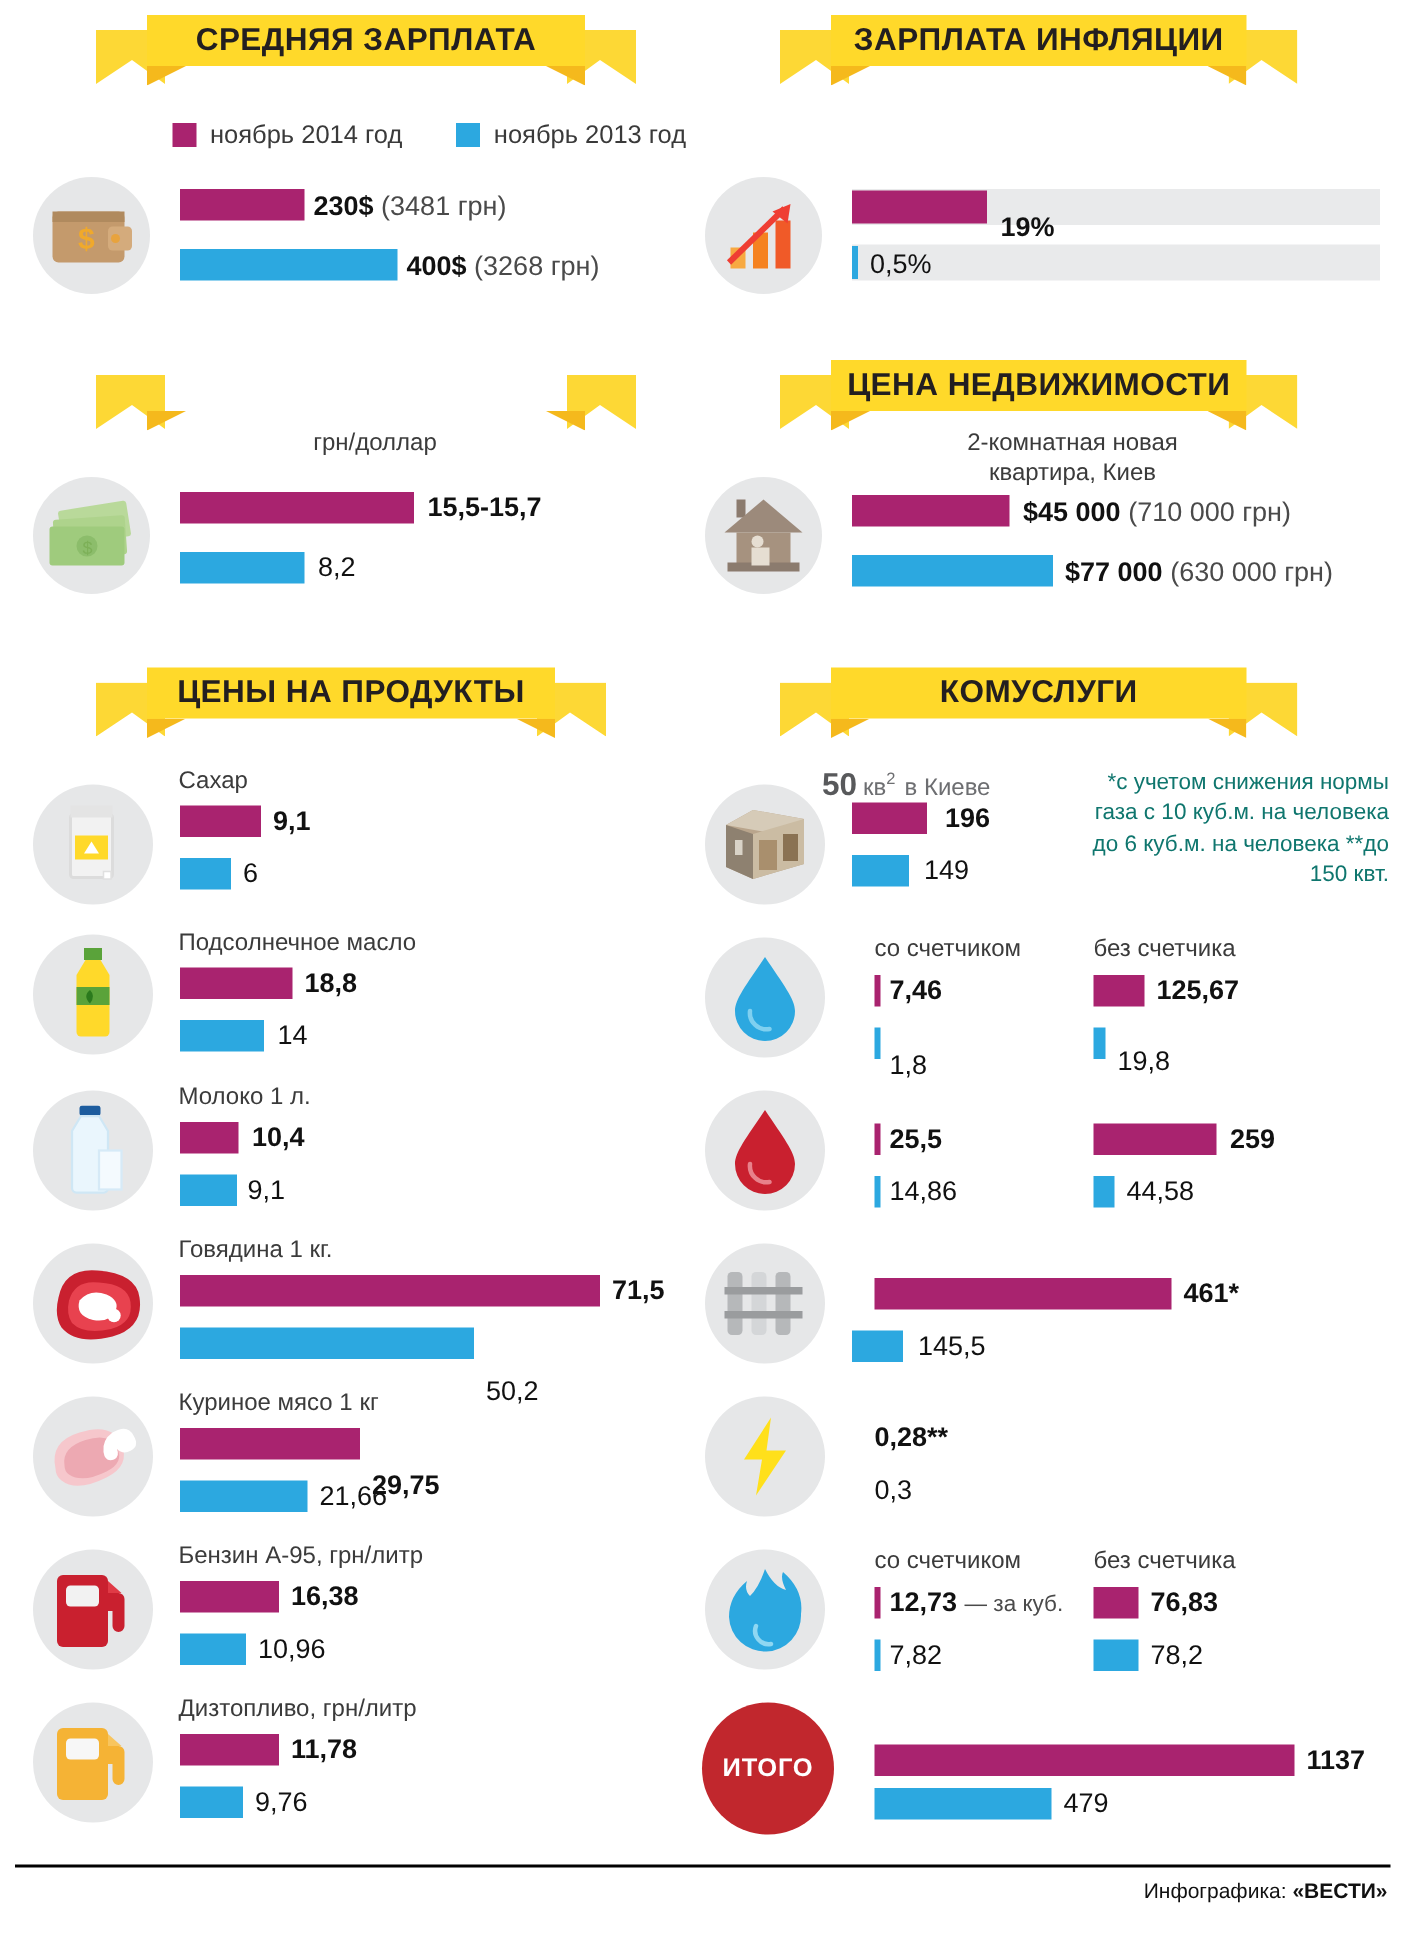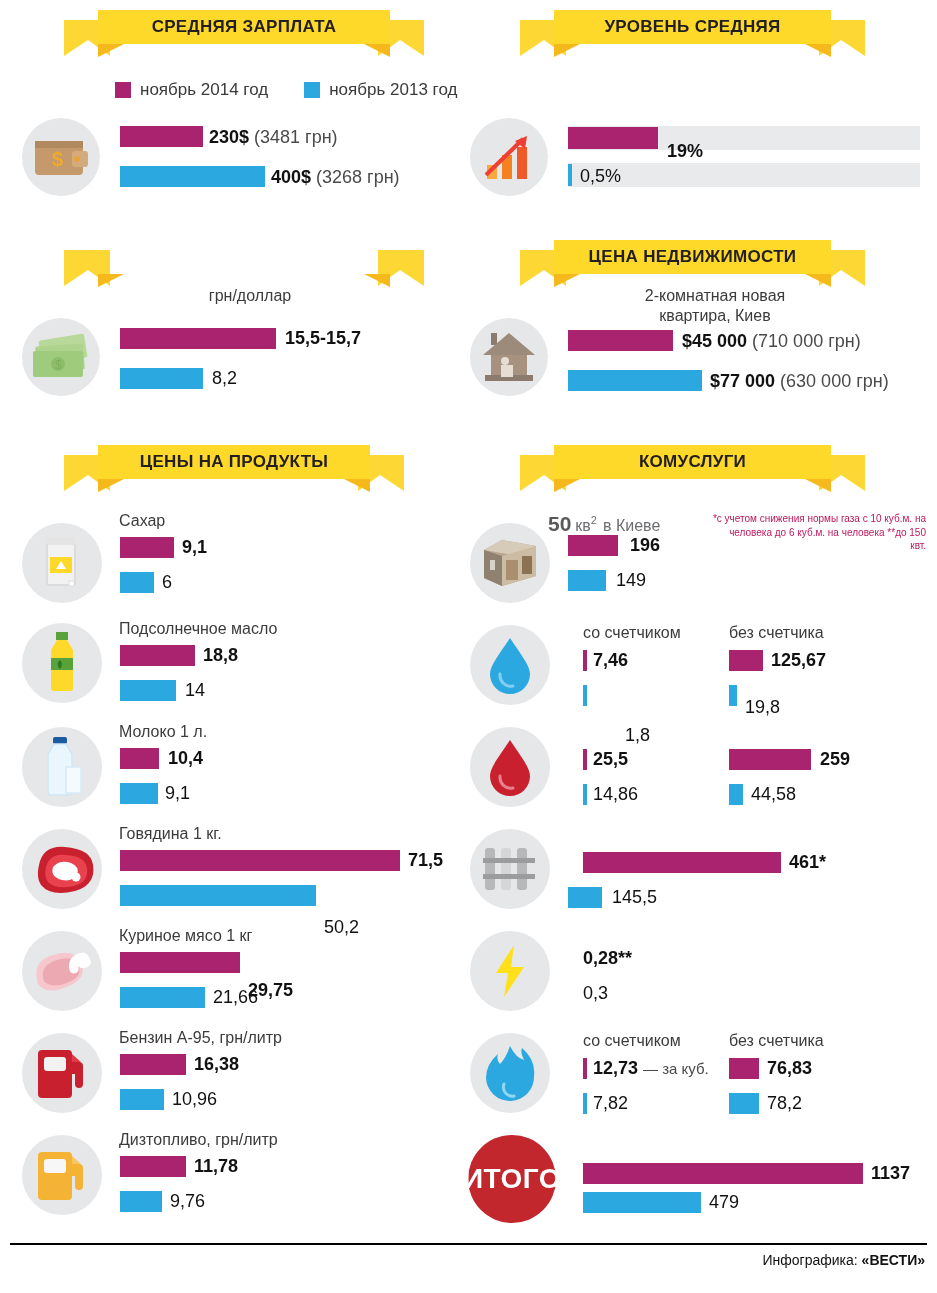--- a/index.html
+++ b/index.html
@@ -10,21 +10,21 @@
   }
   .page{position:relative;width:937px;height:1293px;}
 
   
   .ribbon{position:absolute;height:46px;}
   .ribbon .band{
     position:absolute;left:34px;right:34px;top:0;height:34px;
     background:#ffd92a;display:flex;align-items:center;justify-content:center;
   }
   .ribbon .band span{
-    font-weight:bold;font-size:17px;letter-spacing:.3px;color:#231f20;
+    font-weight:bold;font-size:21px;letter-spacing:.3px;color:#231f20;
     white-space:nowrap;font-family:"Liberation Sans",sans-serif;
   }
   .ribbon .tail{position:absolute;top:10px;width:46px;height:36px;}
   .ribbon .tail.l{left:0;
     background:#fdd835;
     clip-path:polygon(0 0,46px 0,46px 36px,24px 20px,0 36px);
   }
   .ribbon .tail.r{right:0;
     background:#fdd835;
     clip-path:polygon(0 0,46px 0,46px 36px,22px 20px,0 36px);
@@ -47,25 +47,25 @@
   .bar.m{background:#a9236f;}
   .bar.b{background:#2ca8e0;}
   .track{position:absolute;height:24px;background:#e9eaeb;}
 
   .val{position:absolute;font-size:18px;color:#111;white-space:nowrap;}
   .val b{font-weight:bold;}
   .val .sub{font-weight:normal;color:#4a4a4a;}
   .lbl{position:absolute;font-size:16px;color:#3b3b3b;white-space:nowrap;}
   .sublbl{position:absolute;font-size:16px;color:#3b3b3b;text-align:center;}
 
-  .note{position:absolute;font-size:10px;line-height:1.35;color:#be185d;text-align:right;width:200px;}
+  .note{position:absolute;font-size:15px;line-height:1.35;color:#0f766e;text-align:right;width:200px;}
 
   .totalcircle{position:absolute;border-radius:50%;background:#c1272d;
     display:flex;align-items:center;justify-content:center;}
-  .totalcircle span{color:#fff;font-weight:bold;font-size:28px;letter-spacing:.5px;}
+  .totalcircle span{color:#fff;font-weight:bold;font-size:17px;letter-spacing:.5px;}
 
   .footline{position:absolute;left:10px;right:10px;top:1243px;height:2px;background:#000;}
   .foot{position:absolute;right:12px;top:1252px;font-size:14px;color:#111;}
   .foot b{font-weight:bold;}
   svg{display:block;}
 </style>
 </head>
 <body>
 
 <div class="page">
@@ -110,21 +110,21 @@
     <b>400$</b>
     <span class="sub">(3268 грн)</span>
   </div>
 
   <div class="ribbon" style="left:520px;top:10px;width:345px;">
     <div class="tail l"></div>
     <div class="tail r"></div>
     <div class="fold l"></div>
     <div class="fold r"></div>
     <div class="band">
-        <span>УРОВЕНЬ СРЕДНЯЯ</span>
+        <span>ЗАРПЛАТА ИНФЛЯЦИИ</span>
       </div>
   </div>
 
   <div class="iconc" style="left:470px;top:118px;width:78px;height:78px;">
     <svg width="52" height="48" viewBox="0 0 52 48">
       <rect x="4" y="32" width="10" height="14" fill="#f7a941"></rect>
       <rect x="19" y="22" width="10" height="24" fill="#f58220"></rect>
       <rect x="34" y="14" width="10" height="32" fill="#f05a28"></rect>
       <path d="M3 42 L40 6" stroke="#ef3e33" stroke-width="4" fill="none"></path>
       <path d="M44 3 L42 16 L32 8 Z" fill="#ef3e33"></path>
@@ -337,21 +337,21 @@
     <svg width="44" height="58" viewBox="0 0 44 58">
       <path d="M22 2 C34 20 42 30 42 38 A20 20 0 0 1 2 38 C2 30 10 20 22 2 Z" fill="#2ca8e0"></path>
       <path d="M12 38 a11 11 0 0 0 13 12" stroke="#7fd0f0" stroke-width="3" fill="none" stroke-linecap="round"></path>
     </svg>
   </div>
   <div class="lbl" style="left:583px;top:624px;">со счетчиком</div>
   <div class="lbl" style="left:729px;top:624px;">без счетчика</div>
   <div class="bar m" style="left:583px;top:650px;width:4px;"></div>
   <div class="val" style="left:593px;top:650px;font-weight:bold;">7,46</div>
   <div class="bar b" style="left:583px;top:685px;width:4px;"></div>
-  <div class="val" style="left:593px;top:725px;margin-left:32px;">1,8</div>
+  <div class="val" style="left:593px;top:700px;">1,8</div>
   <div class="bar m" style="left:729px;top:650px;width:34px;"></div>
   <div class="val" style="left:771px;top:650px;font-weight:bold;">125,67</div>
   <div class="bar b" style="left:729px;top:685px;width:8px;"></div>
   <div class="val" style="left:745px;top:685px;margin-top:12px;">19,8</div>
 
   <div class="iconc" style="left:470px;top:727px;width:80px;height:80px;">
     <svg width="44" height="58" viewBox="0 0 44 58">
       <path d="M22 2 C34 20 42 30 42 38 A20 20 0 0 1 2 38 C2 30 10 20 22 2 Z" fill="#c9202f"></path>
       <path d="M12 38 a11 11 0 0 0 13 12" stroke="#e8818b" stroke-width="3" fill="none" stroke-linecap="round"></path>
     </svg>

